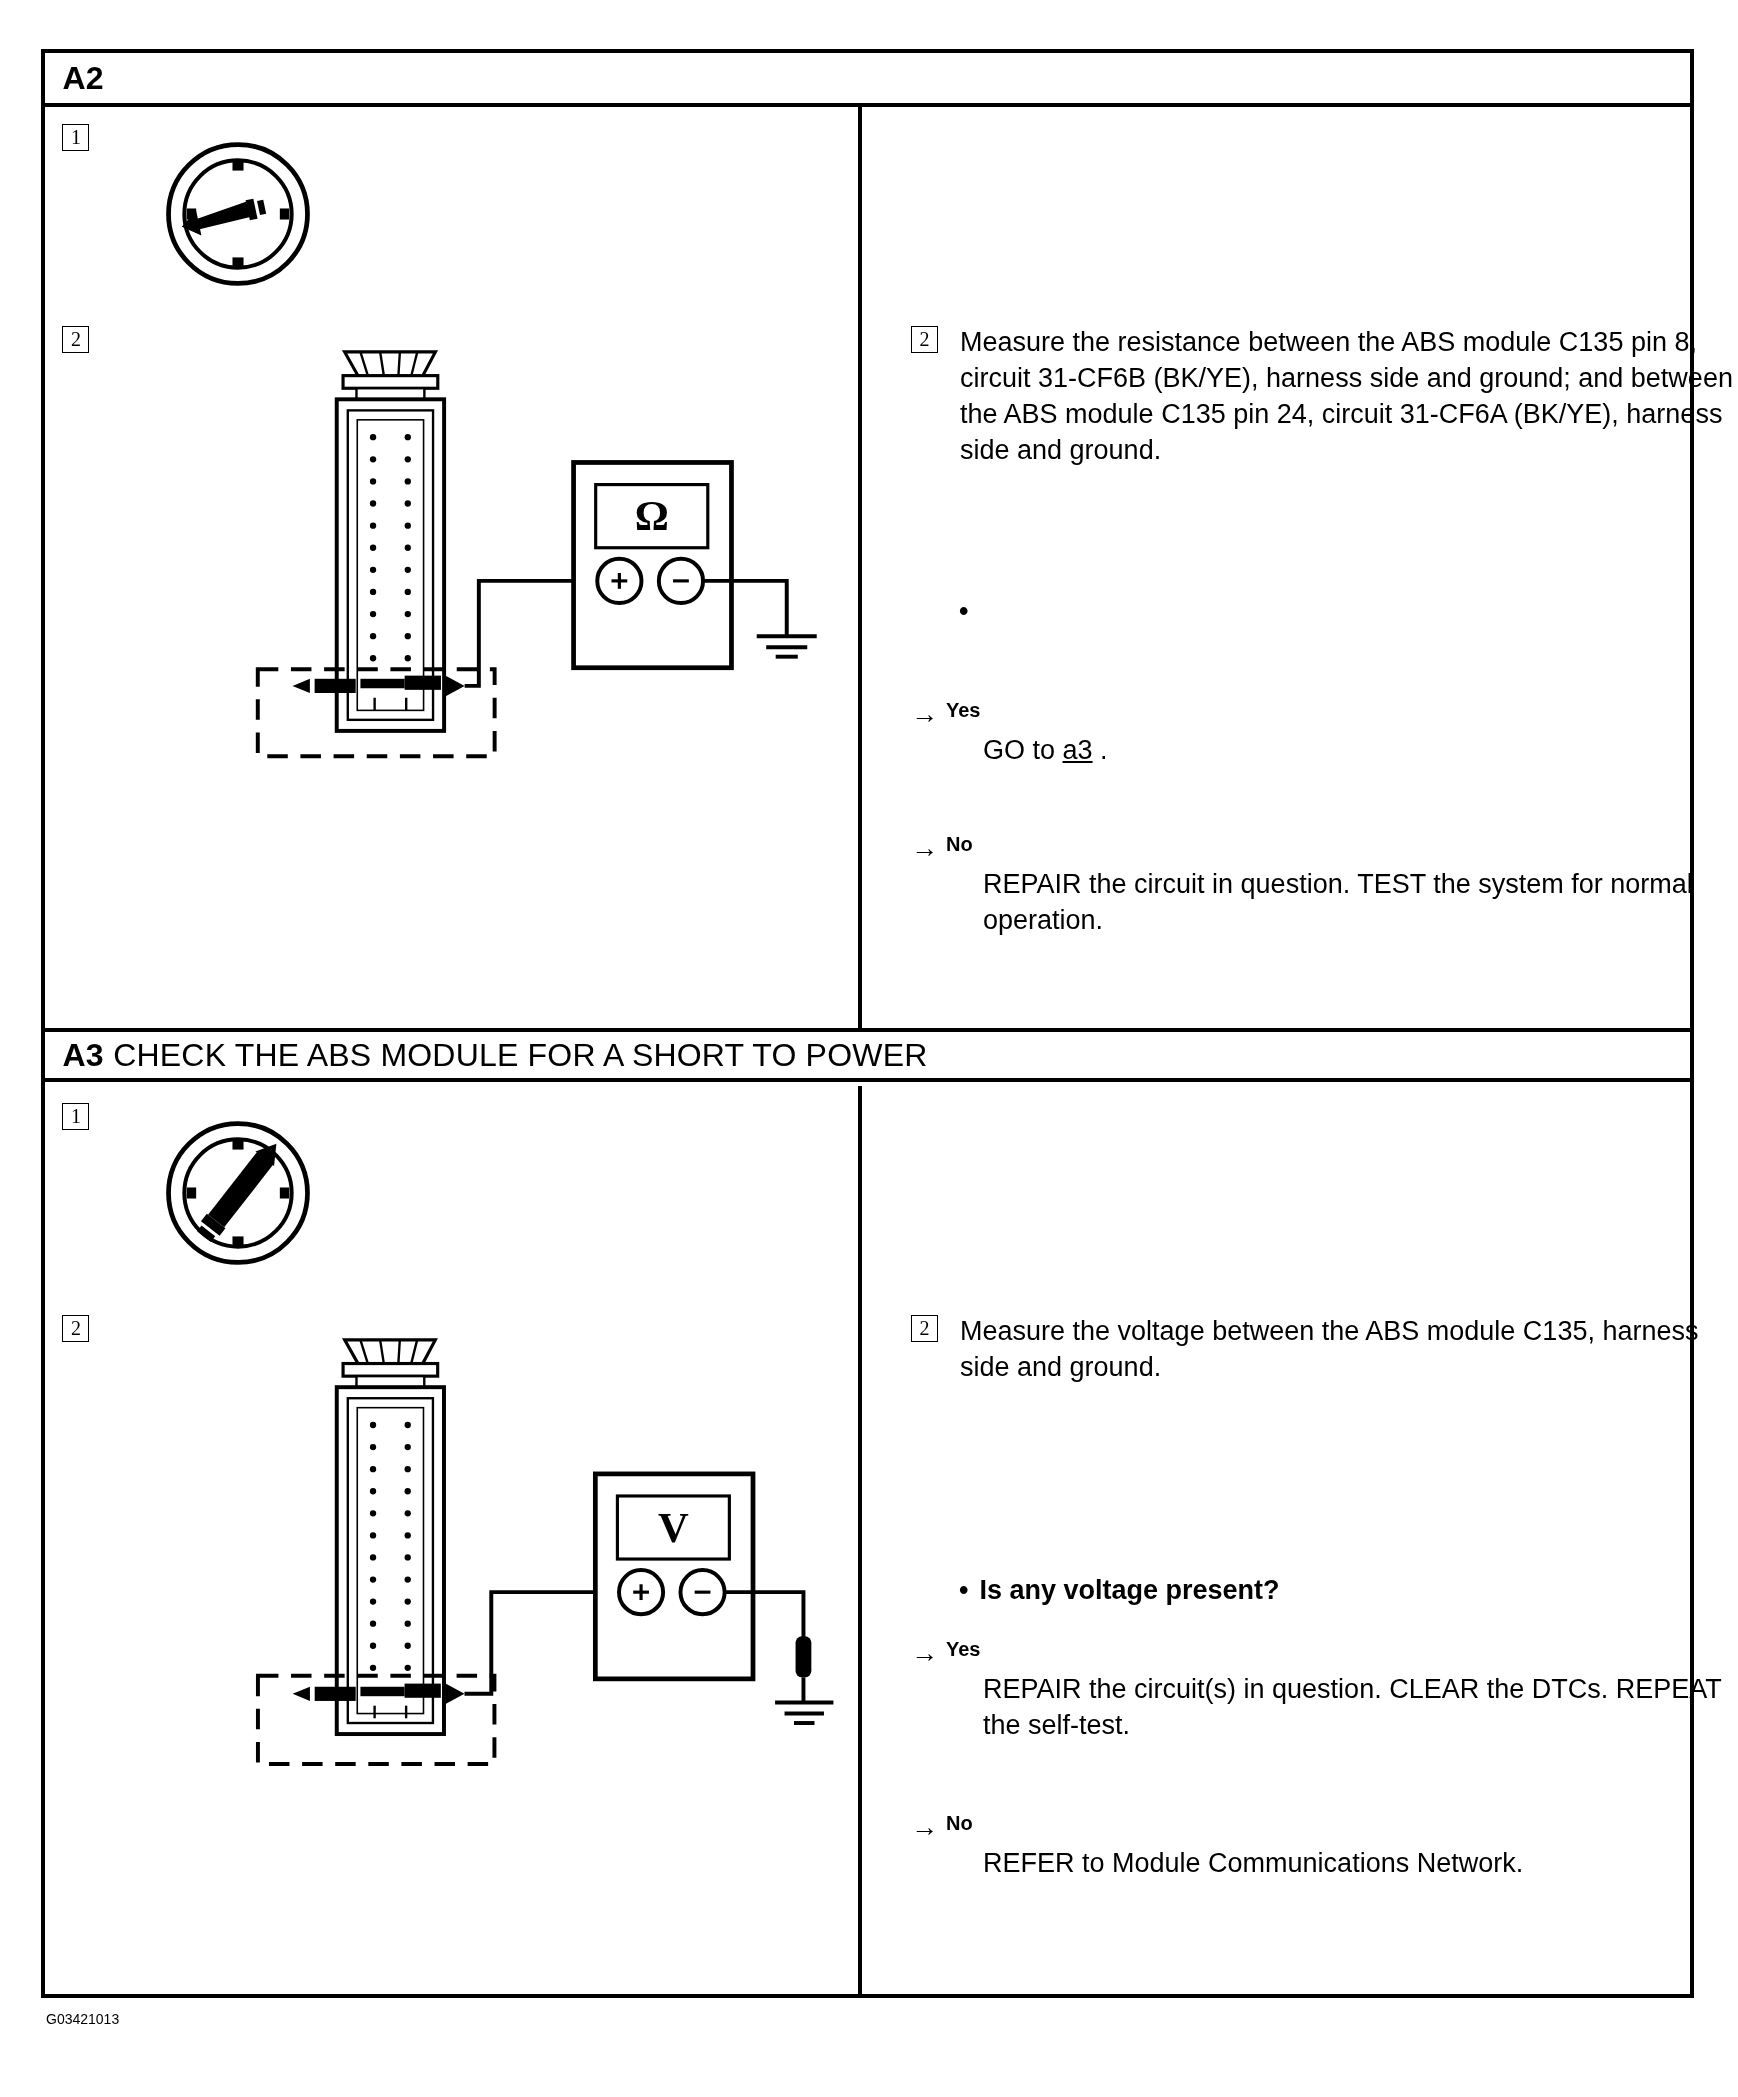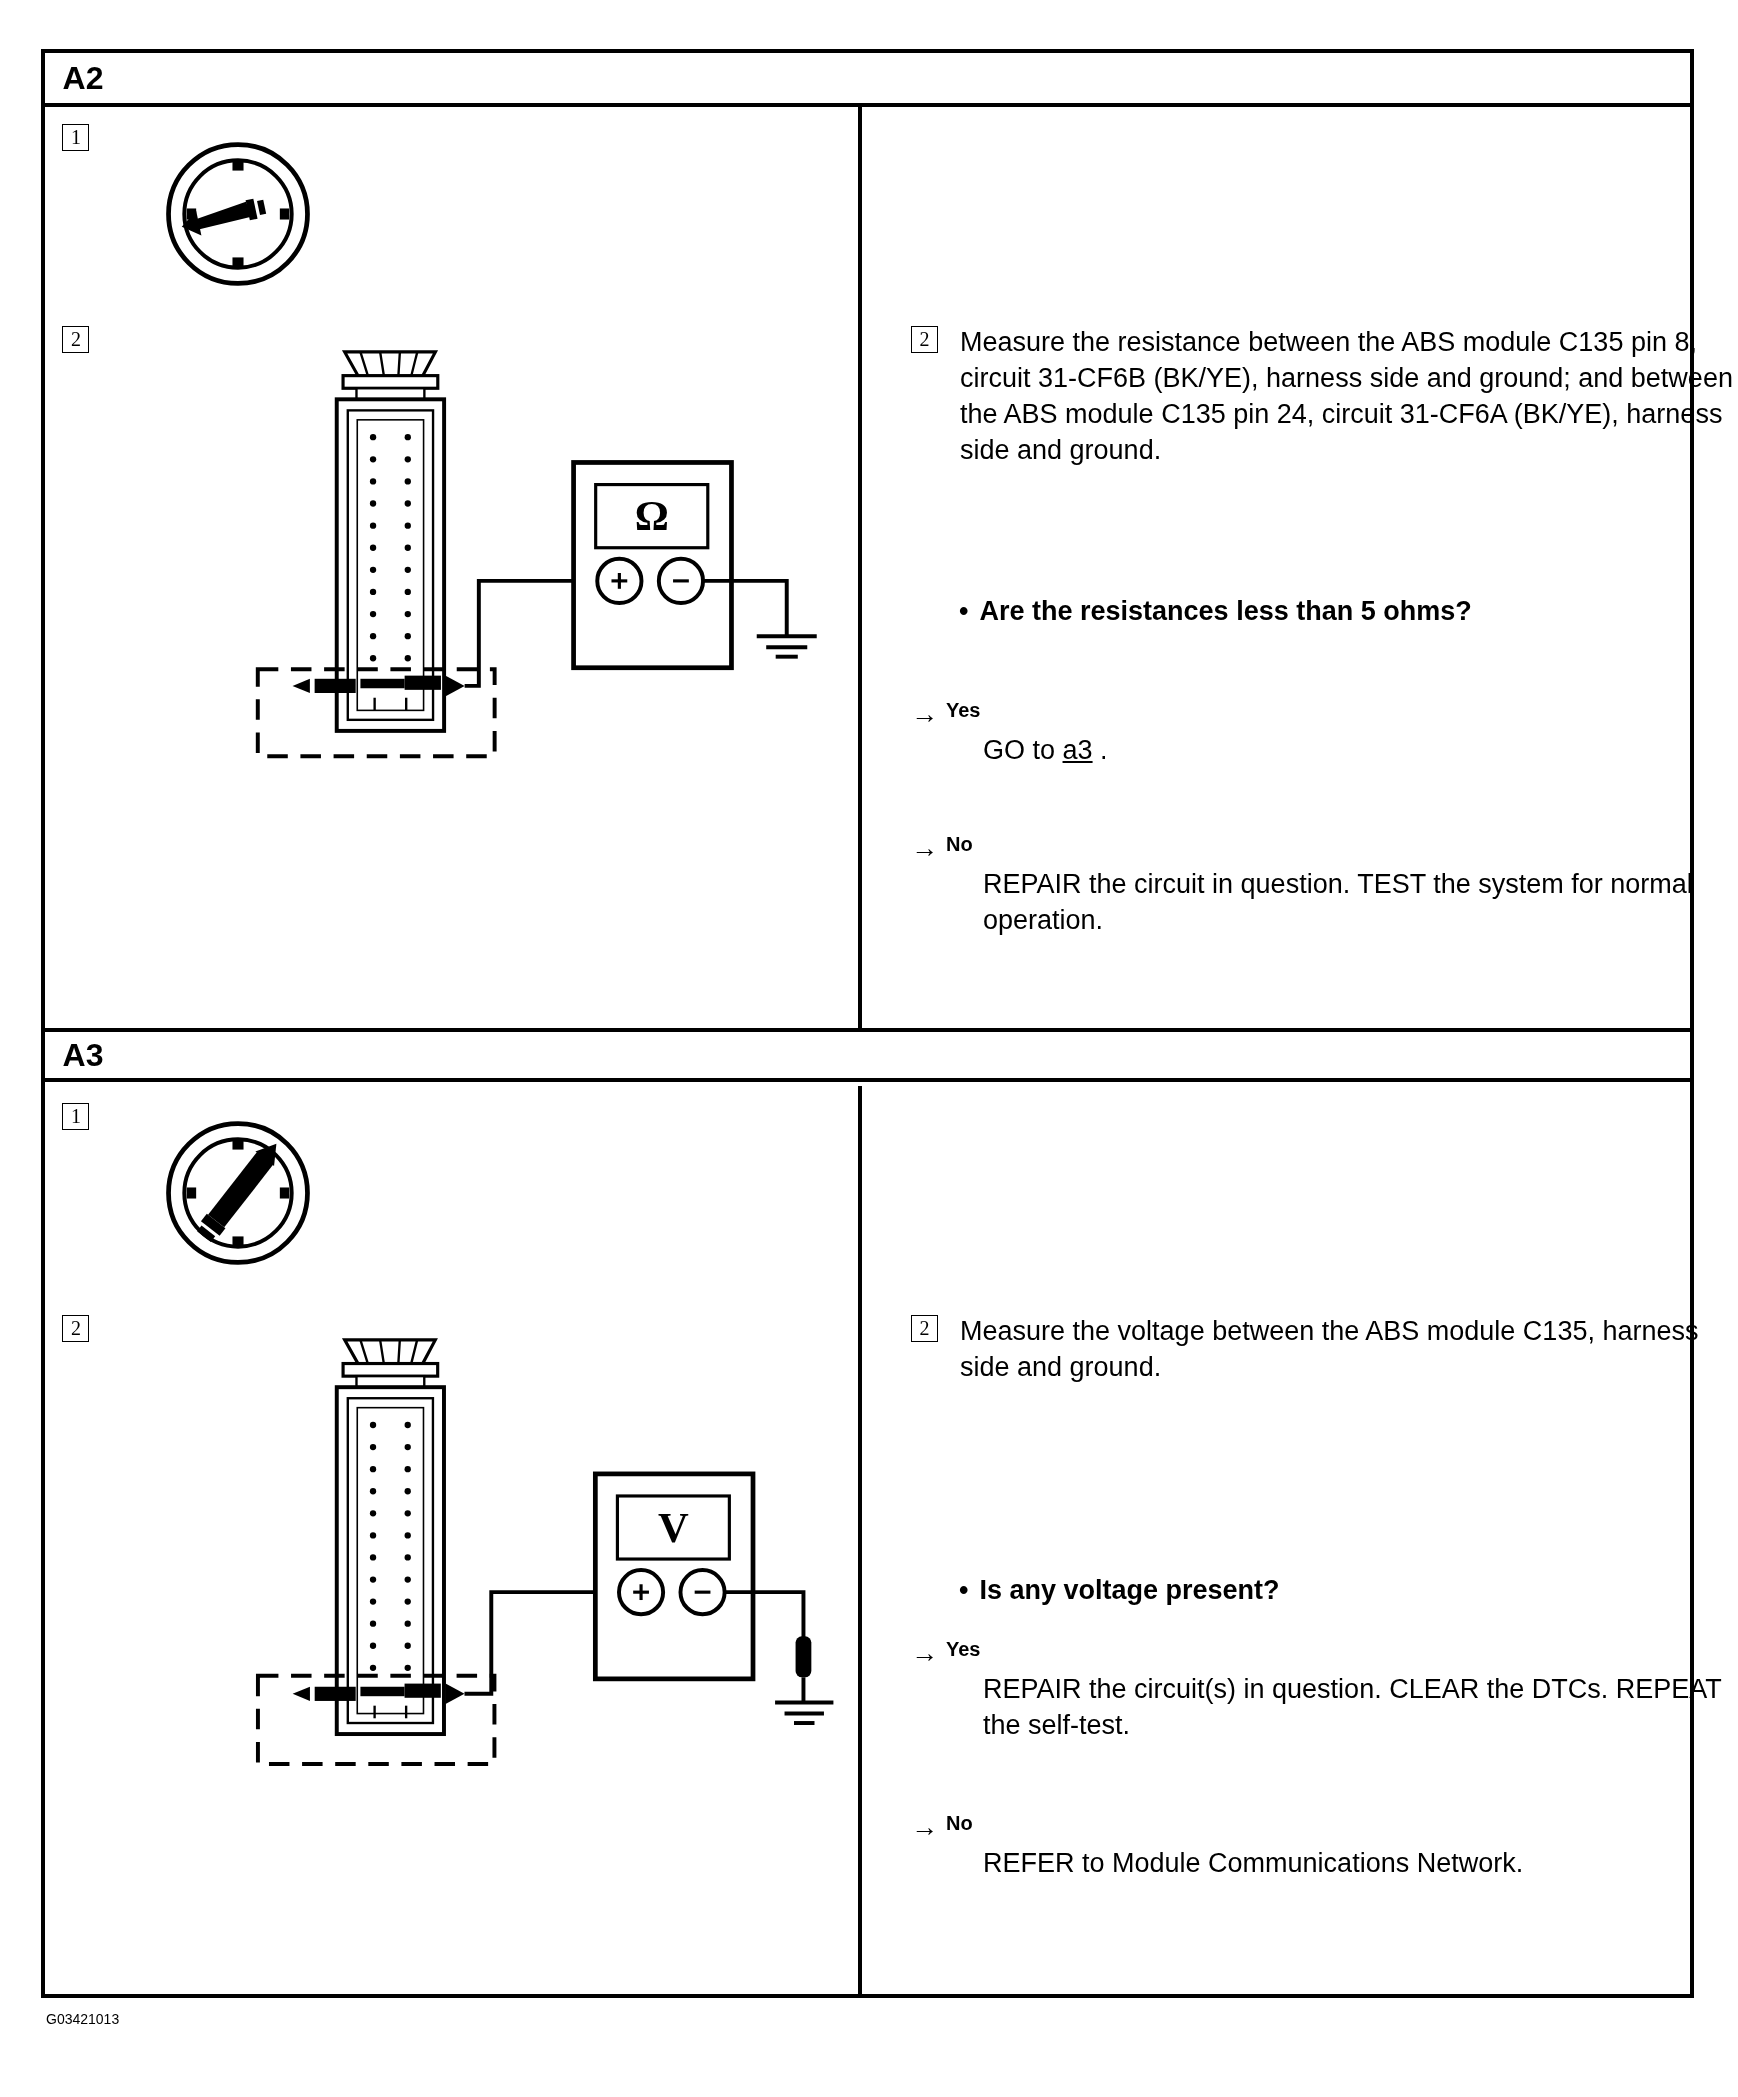--- a/index.html
+++ b/index.html
@@ -261,38 +261,38 @@
         </svg>
       </div>
 
       <div class="numbox" style="left:866px; top:219px;">2</div>
       <div class="instr" style="left:866px; top:219px; width:789px;">
         <div class="body">Measure the resistance between the ABS module C135 pin 8, circuit 31-CF6B (BK/YE), harness side and ground; and between the ABS module C135 pin 24, circuit 31-CF6A (BK/YE), harness side and ground.</div>
       </div>
 
       <div class="bullet-row" style="left:914px; top:489px; width:726px;">
         <span class="bullet-dot">•</span>
-        <span>Are the resistances less than 5 ohms?</span>
       </div>
 
       <div class="answer" style="left:866px; top:592px;">
         <span class="arrow">→</span>
         <span class="ans-label">Yes</span>
         <span class="ans-text"><span>GO to </span><span class="link">a3</span><span> .</span></span>
       </div>
 
       <div class="answer" style="left:866px; top:726px;">
         <span class="arrow">→</span>
         <span class="ans-label">No</span>
         <span class="ans-text">REPAIR the circuit in question. TEST the system for normal operation.</span>
       </div>
     </div>
 
     <div class="step-header" style="top:975px; border-top:4px solid #000;">
       <span class="code">A3</span>
+      <span class="title">CHECK THE ABS MODULE FOR A SHORT TO POWER</span>
     </div>
 
     <div class="section-body" style="top:1033px; height:909px;">
       <div class="vsplit" style="left:813px;"></div>
 
       <div class="numbox" style="left:17.4px; top:17.4px;">1</div>
 
       <div class="gauge" style="left:118px; top:32px; width:150px; height:150px;">
         <svg viewBox="0 0 190 190" width="150" height="150">
           <circle cx="95" cy="95" r="88" fill="#fff" stroke="#000" stroke-width="6"></circle>

